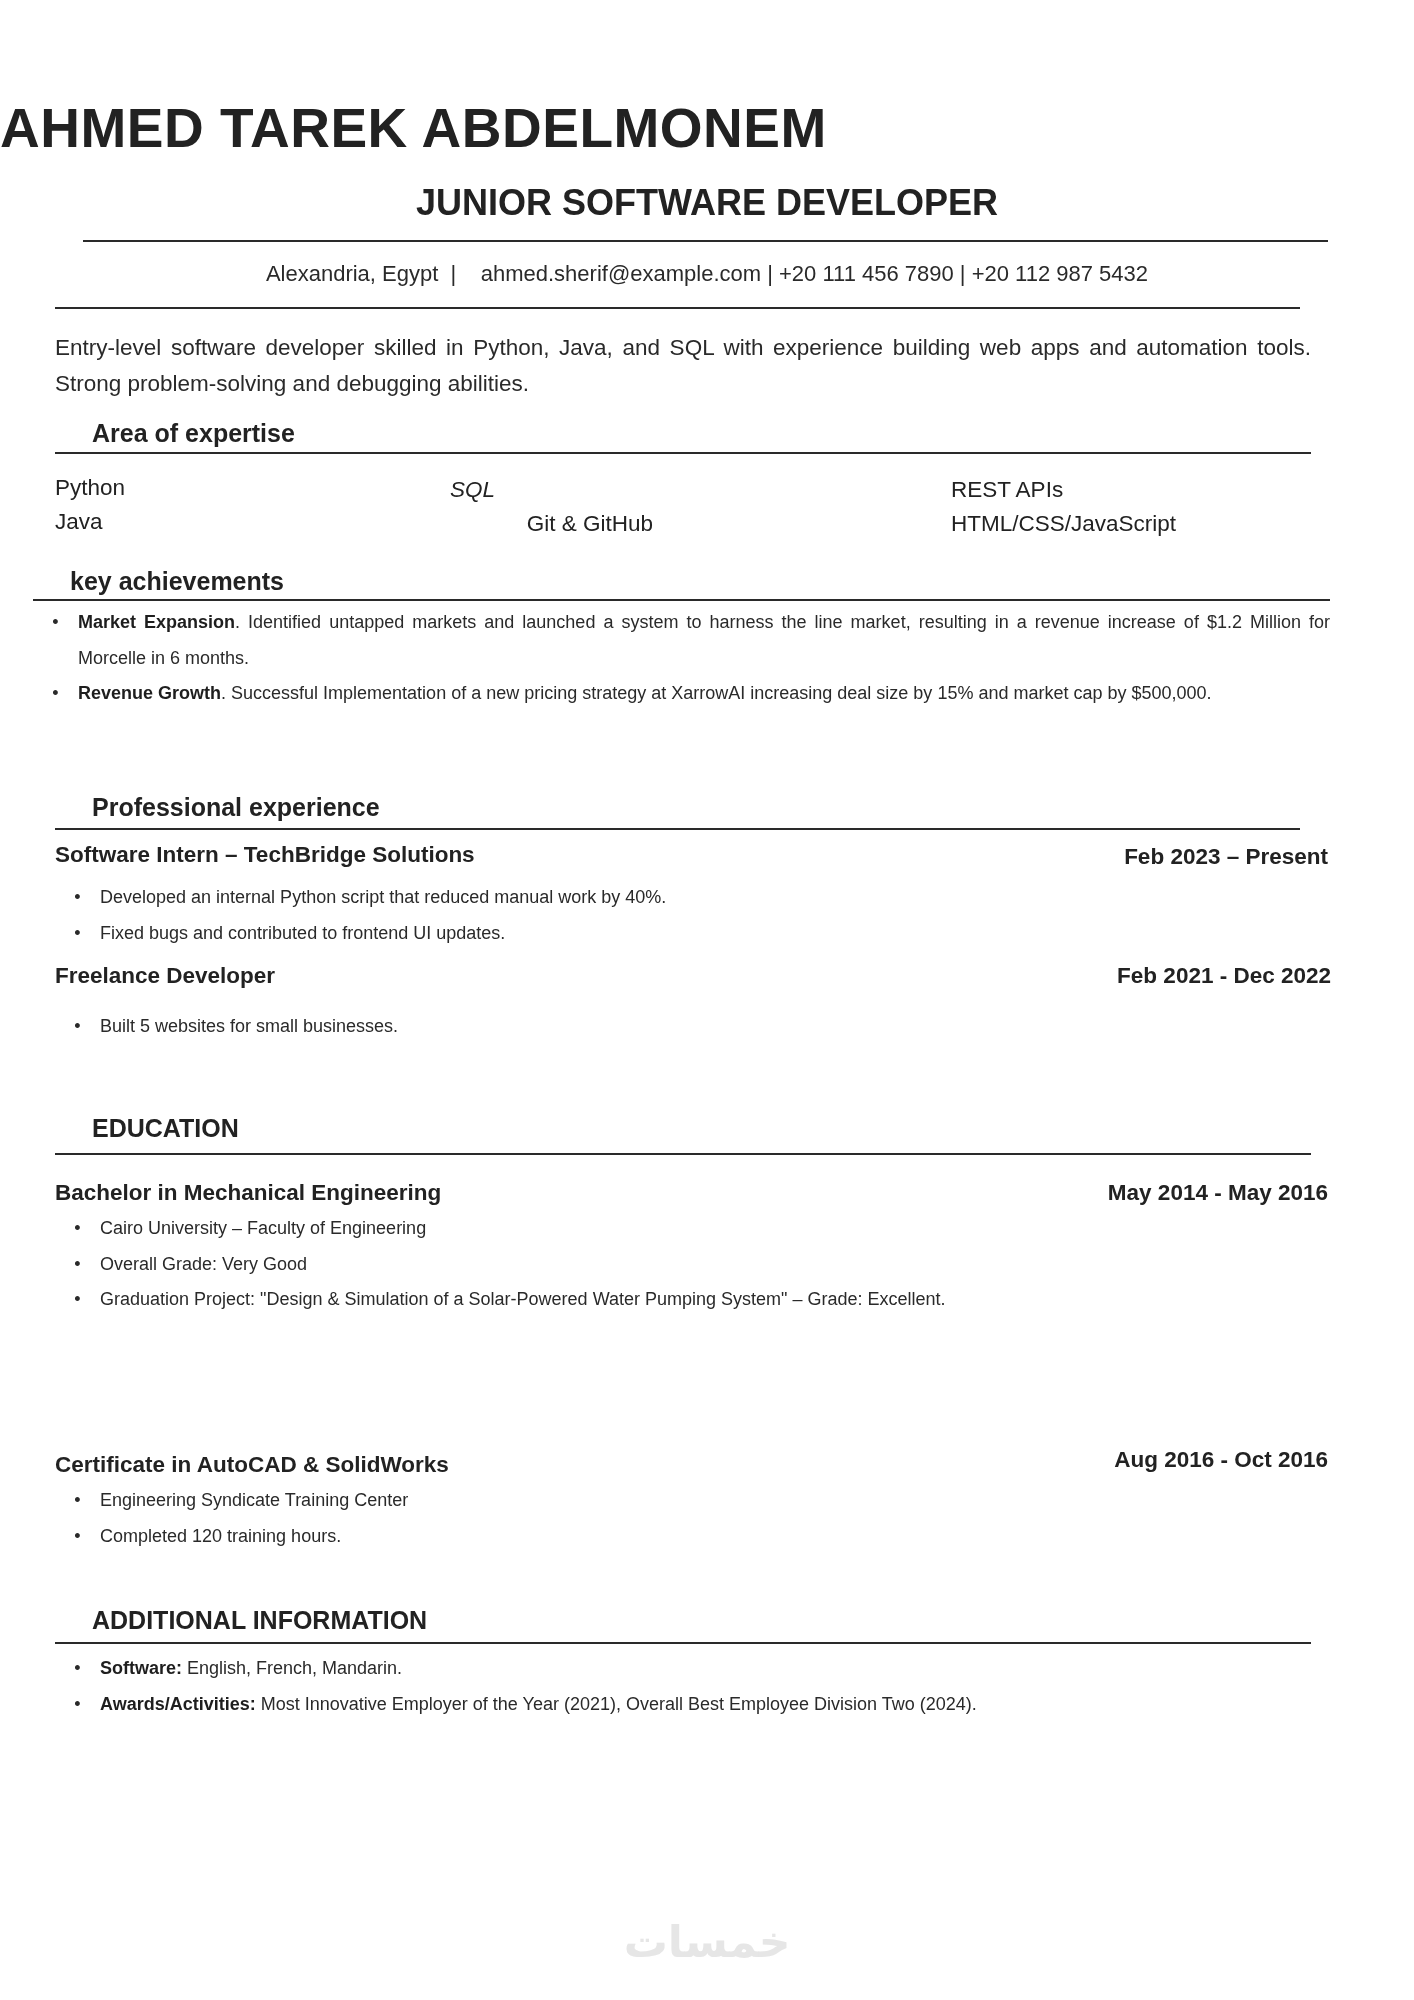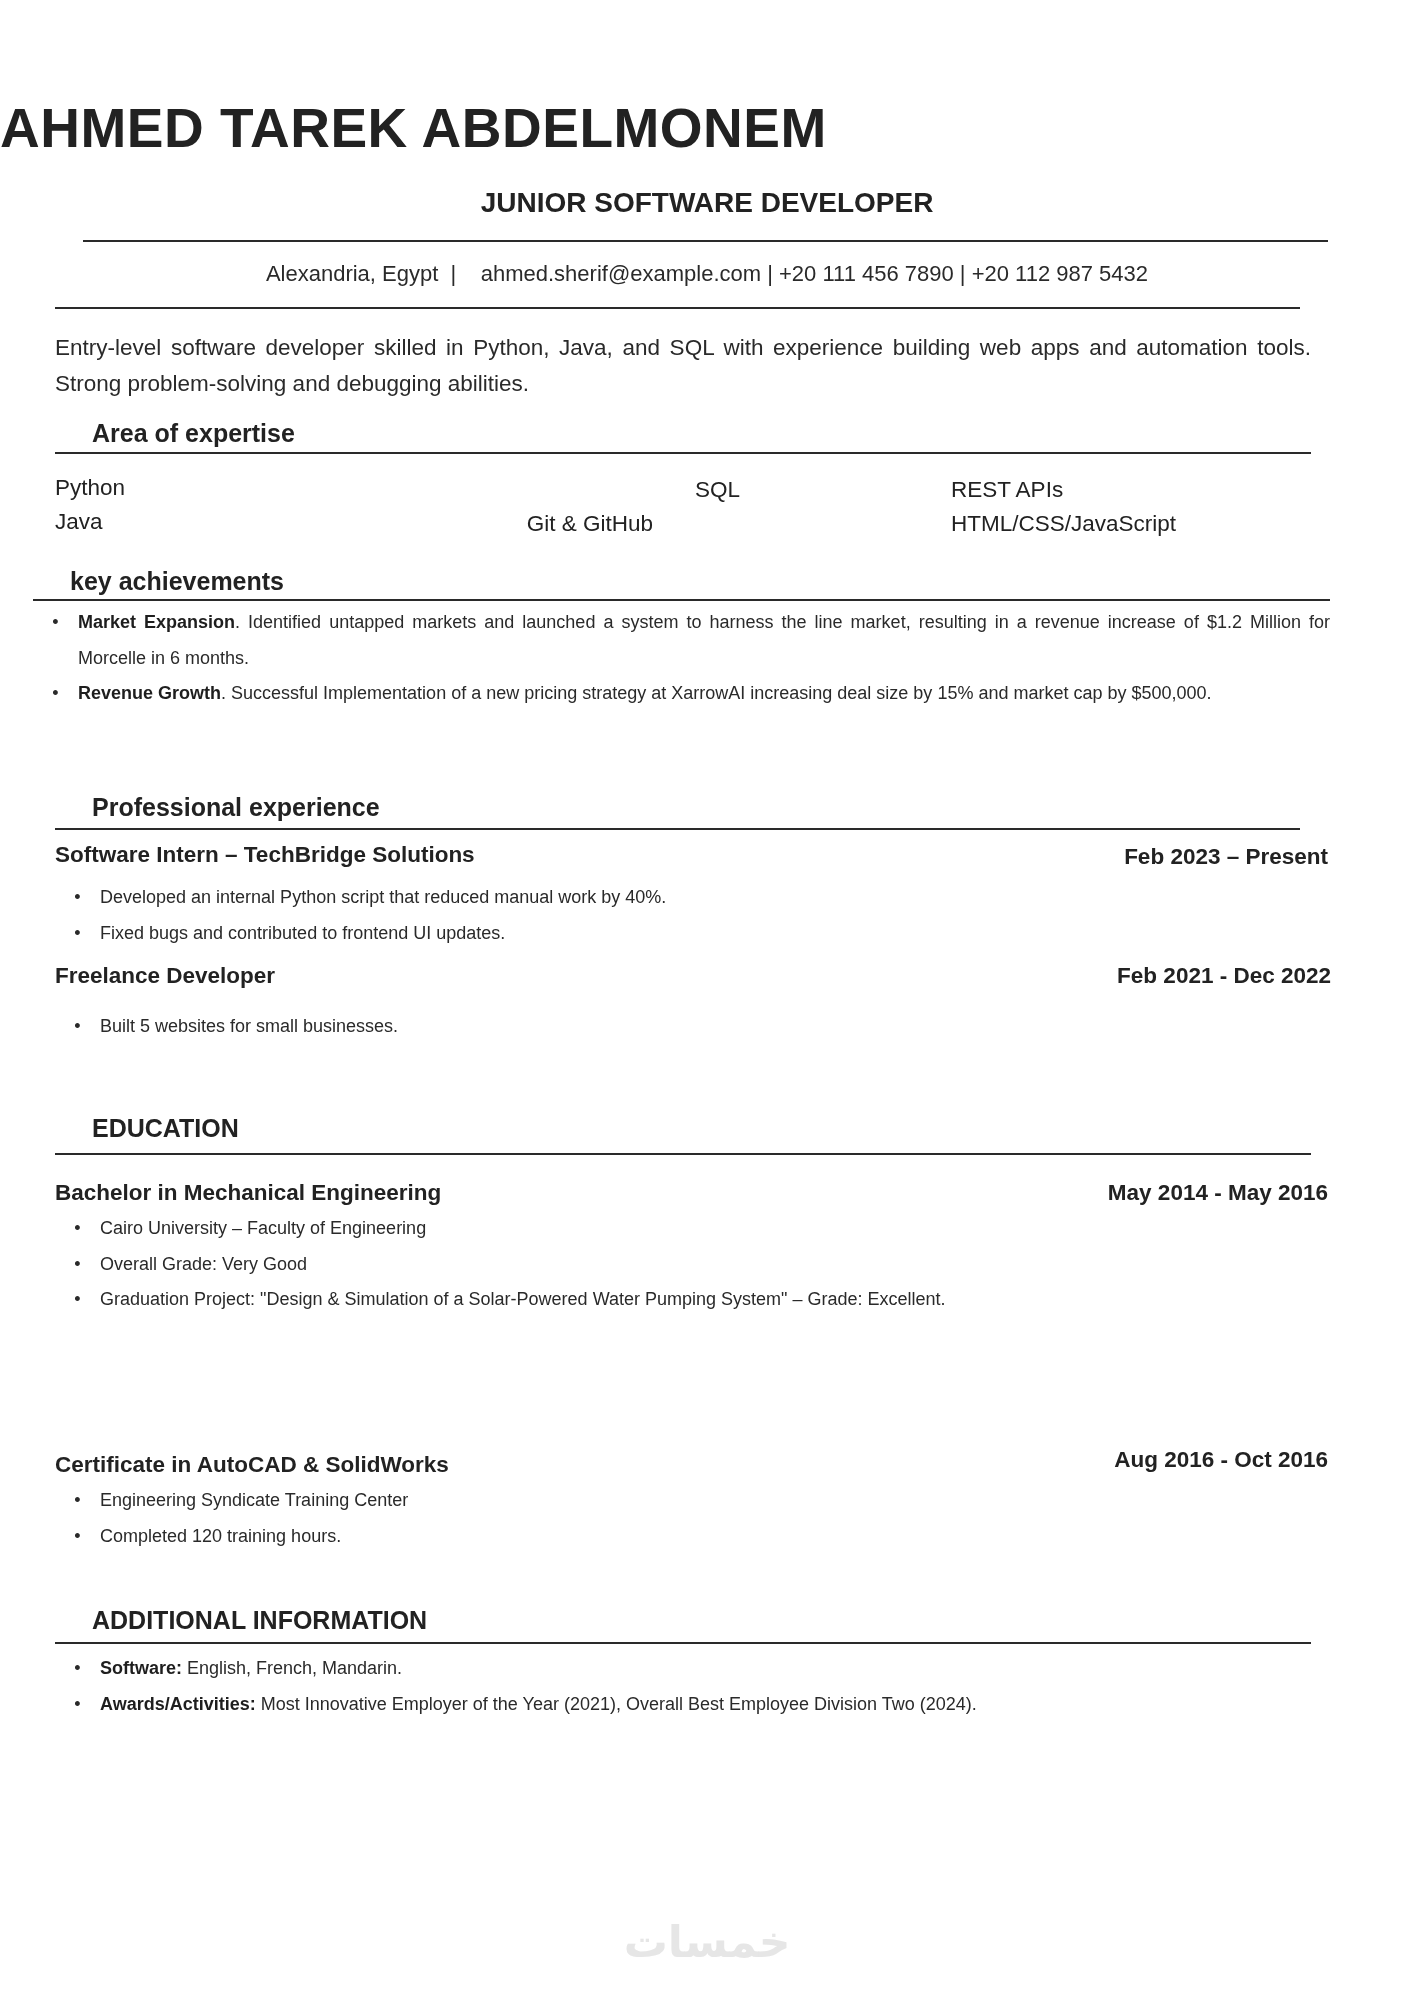--- a/index.html
+++ b/index.html
@@ -1,20 +1,20 @@
 <!DOCTYPE html>
 <html><head>
 <meta charset="utf-8">
 <style>
   html, body { margin: 0; padding: 0; background: #ffffff; }
   body { width: 1414px; height: 2000px; position: relative; overflow: hidden;
          font-family: "Liberation Sans", sans-serif; color: #222222; }
   .abs { position: absolute; white-space: nowrap; }
   .name { left: 0; width: 1414px; top: 98px; text-align: left; font-size: 55px; font-weight: 700; letter-spacing: 0.5px; line-height: 60px; }
-  .title { left: 0; width: 1414px; top: 182px; text-align: center; font-size: 28px; font-weight: 700; line-height: 42px; }
+  .title { left: 0; width: 1414px; top: 182px; text-align: center; font-size: 36px; font-weight: 700; line-height: 42px; }
   .rule { position: absolute; height: 2px; background: #2a2a2a; }
   .contact { left: 0; width: 1414px; top: 260px; text-align: center; font-size: 22px; line-height: 28px; color: #2a2a2a; }
   .summary { position: absolute; left: 55px; width: 1256px; top: 330px; font-size: 22.5px; line-height: 35.5px; text-align: justify; color: #2a2a2a; }
   .h2 { font-size: 25px; font-weight: 700; line-height: 30px; }
   .skill { font-size: 22.5px; line-height: 28px; color: #222; }
   .bul { position: absolute; font-size: 18px; line-height: 35.5px; color: #2a2a2a; }
   .bul ul { margin: 0; padding: 0; list-style: none; }
   .bul li { position: relative; padding-left: 45px; }
   .bul li::before { content: "\2022"; position: absolute; left: 0; width: 45px; text-align: center; }
   .ach li { text-align: justify; padding-left: 45px; }
@@ -32,21 +32,21 @@
 <div class="rule" style="left:83px;width:1245px;top:240px;"></div>
 <div class="abs contact" style="white-space:pre;">Alexandria, Egypt  |    ahmed.sherif@example.com | +20 111 456 7890 | +20 112 987 5432</div>
 <div class="rule" style="left:55px;width:1245px;top:307px;"></div>
 
 <div class="summary">Entry-level software developer skilled in Python, Java, and SQL with experience building web apps and automation tools. Strong problem-solving and debugging abilities.</div>
 
 <div class="abs h2" style="left:92px;top:418px;">Area of expertise</div>
 <div class="rule" style="left:55px;width:1256px;top:452px;"></div>
 <div class="abs skill" style="left:55px;top:474px;">Python</div>
 <div class="abs skill" style="left:55px;top:508px;">Java</div>
-<div class="abs skill" style="left:440px;width:300px;text-align:right;top:476px;">SQL</div>
+<div class="abs skill" style="left:450px;width:300px;text-align:left;top:476px;font-style:italic;">SQL</div>
 <div class="abs skill" style="left:440px;width:300px;text-align:center;top:510px;">Git &amp; GitHub</div>
 <div class="abs skill" style="left:951px;top:476px;">REST APIs</div>
 <div class="abs skill" style="left:951px;top:510px;">HTML/CSS/JavaScript</div>
 
 <div class="abs h2" style="left:70px;top:566px;">key achievements</div>
 <div class="rule" style="left:33px;width:1297px;top:599px;"></div>
 <div class="bul ach" style="left:33px;width:1297px;top:605px;white-space:normal;">
   <ul>
     <li><b>Market Expansion</b><span>. Identified untapped markets and launched a system to harness the line market, resulting in a revenue increase of $1.2 Million for Morcelle in 6 months.</span></li>
     <li><b>Revenue Growth</b><span>. Successful Implementation of a new pricing strategy at XarrowAI increasing deal size by 15% and market cap by $500,000.</span></li>

